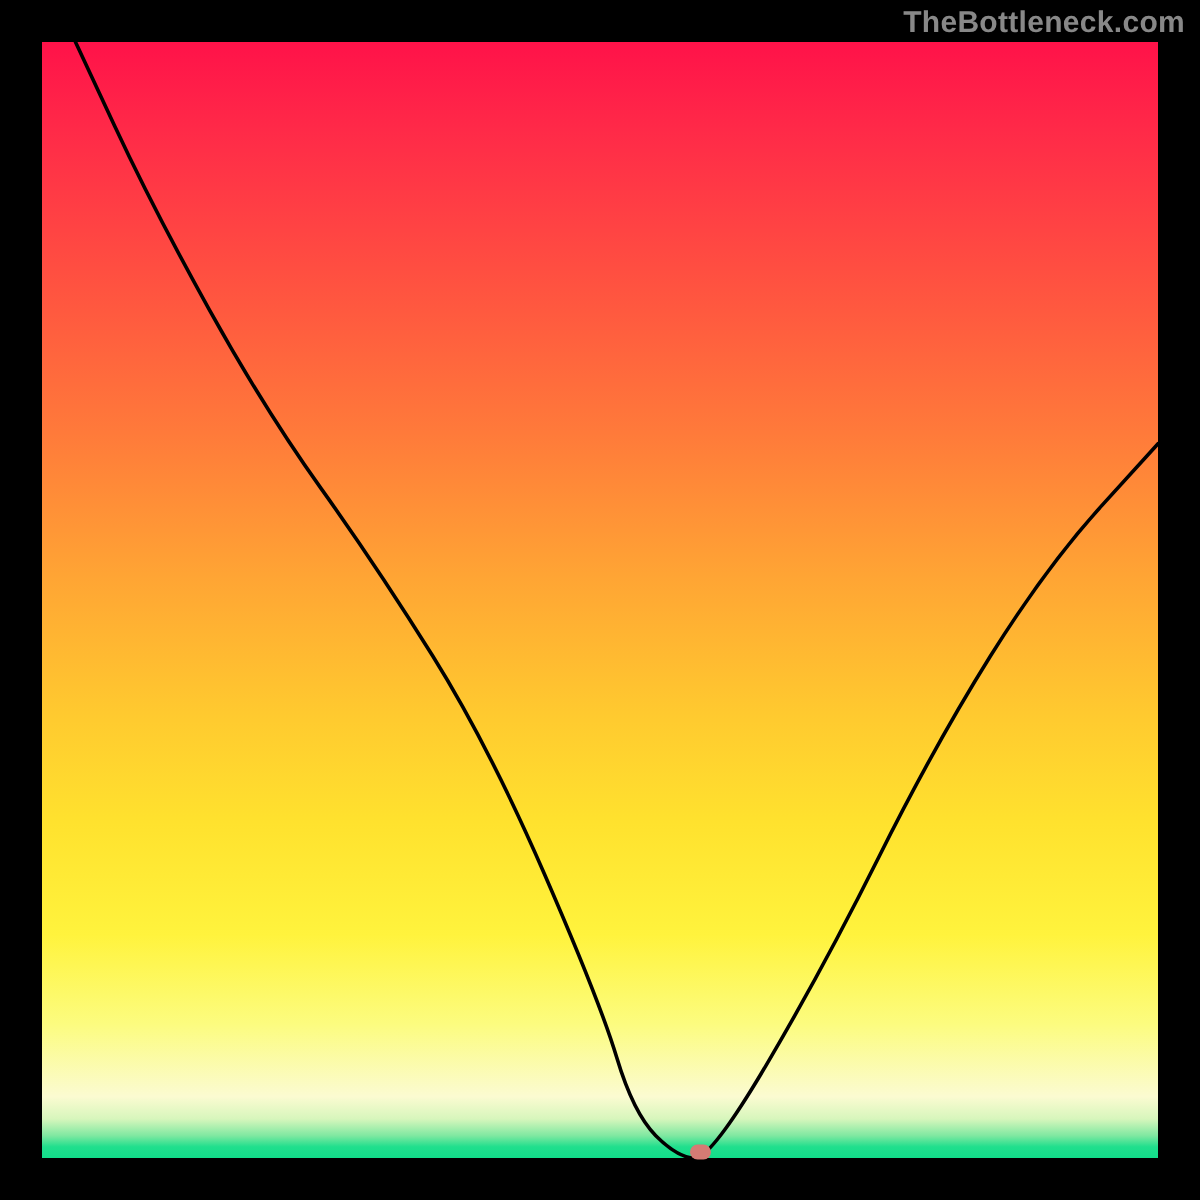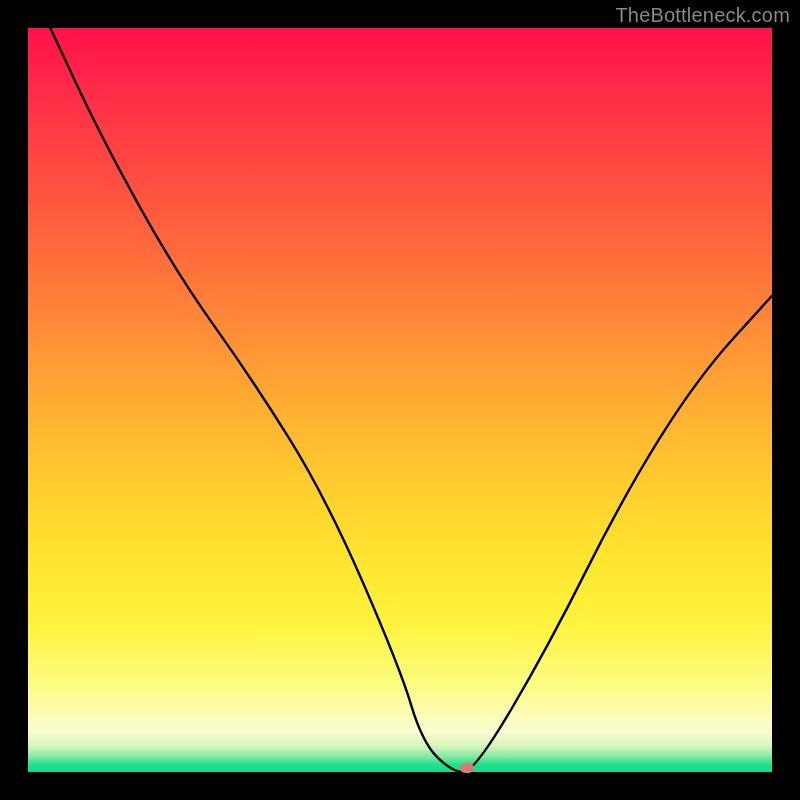--- a/index.html
+++ b/index.html
@@ -40,21 +40,21 @@
       #20df8d 99%,
       #12dd8a 100%
     );
   }
   .watermark {
     position: absolute;
     top: 4px;
     right: 10px;
     color: #888;
     font-size: 20px;
-    font-weight: 400;
+    font-weight: 700;
     letter-spacing: 0.2px;
     user-select: none;
   }
   svg.curve {
     position: absolute;
     left: 0; top: 0;
     width: 744px; height: 744px;
   }
   .marker {
     position: absolute;

